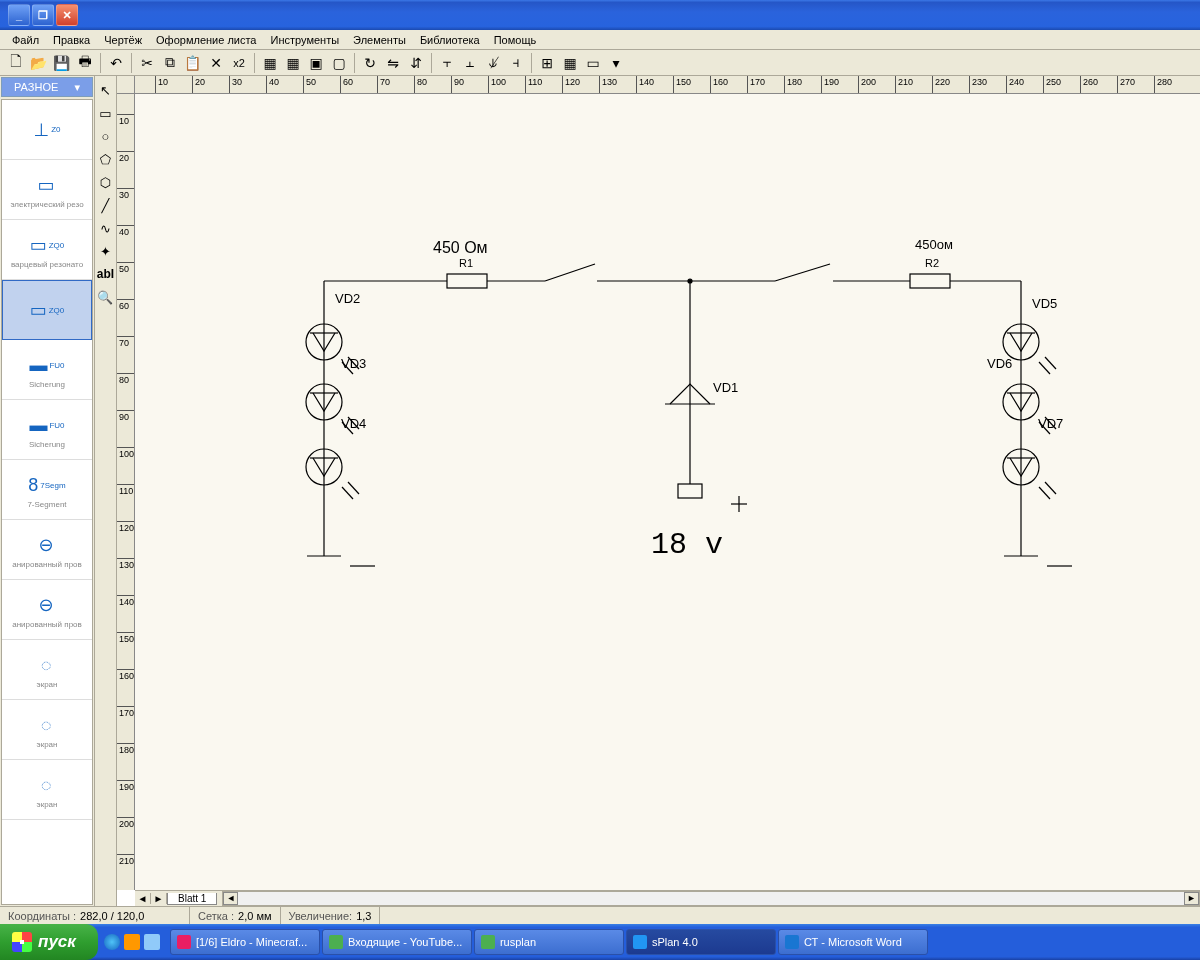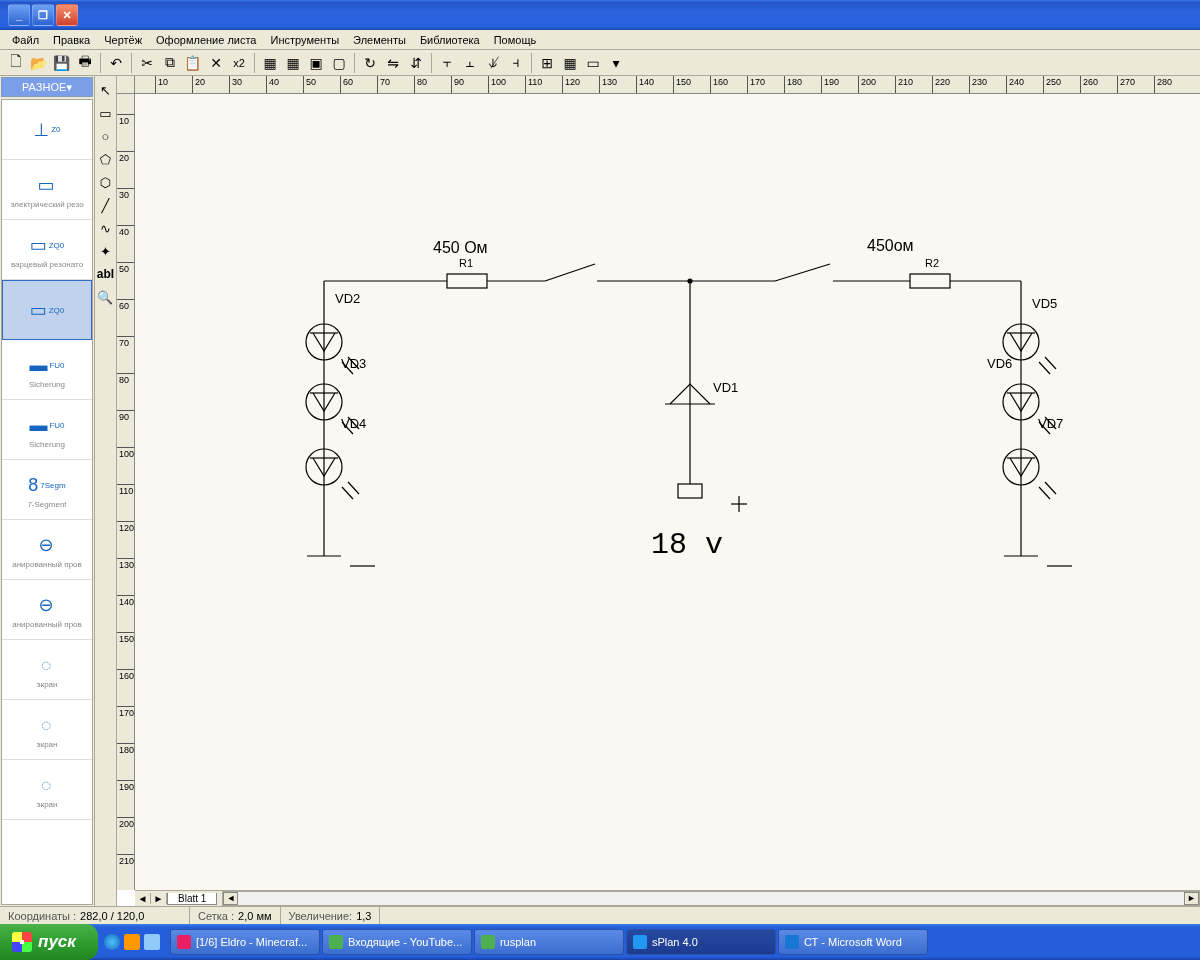--- a/index.html
+++ b/index.html
@@ -20,21 +20,21 @@
 .toolbar { height: 26px; background: #ece9d8; display: flex; align-items: center; padding: 2px 5px; border-bottom: 1px solid #aca899; gap: 1px; }
 .tb-btn { width: 22px; height: 22px; display: flex; align-items: center; justify-content: center; border: 1px solid transparent; font-size: 14px; }
 .tb-sep { width: 1px; height: 20px; background: #aca899; margin: 0 3px; }
 .tb-txt { font-size: 11px; padding: 0 2px; }
 
 
 .main { display: flex; height: 830px; }
 
 
 .sidebar { width: 95px; background: #ece9d8; border-right: 1px solid #aca899; display: flex; flex-direction: column; }
-.sb-dropdown { height: 20px; background: #7b9ee8; color: #fff; font-size: 11px; padding: 2px 20px; border: 1px solid #7f9db9; display: flex; align-items: center; justify-content: space-between; margin: 1px; }
+.sb-dropdown { height: 20px; background: #7b9ee8; color: #fff; font-size: 11px; padding: 2px 12px; border: 1px solid #7f9db9; display: flex; align-items: center; justify-content: space-between; margin: 1px; }
 .sb-scroll { flex: 1; overflow-y: auto; border: 1px solid #aca899; margin: 1px; background: #fff; }
 .sb-item { height: 60px; display: flex; flex-direction: column; align-items: center; justify-content: center; border-bottom: 1px solid #ddd; font-size: 8px; color: #666; position: relative; }
 .sb-item.sel { background: #c1d2ee; border: 1px solid #316ac5; }
 .sb-ico { width: 40px; height: 30px; display: flex; align-items: center; justify-content: center; }
 .sb-lbl { font-size: 8px; color: #888; text-align: center; }
 
 
 .tools { width: 22px; background: #ece9d8; border-right: 1px solid #aca899; padding-top: 2px; }
 .tool { width: 20px; height: 22px; display: flex; align-items: center; justify-content: center; margin: 1px auto; border: 1px solid transparent; font-size: 13px; }
 
@@ -443,21 +443,21 @@
           </g>
           <line x1="904" y1="393" x2="915" y2="405"></line>
             <line x1="910" y1="388" x2="921" y2="400"></line>
           <line x1="869" y1="462" x2="903" y2="462"></line>
           <line x1="912" y1="472" x2="937" y2="472"></line>
         </g>
       </svg>
 
       <div class="sch-label" style="left:298px;top:145px;font-size:16px">450 Ом</div>
       <div class="sch-label" style="left:324px;top:163px;font-size:11px">R1</div>
-      <div class="sch-label" style="left:732px;top:143px;font-size:16px">450ом</div>
+      <div class="sch-label" style="left:780px;top:143px;font-size:13px">450ом</div>
       <div class="sch-label" style="left:790px;top:163px;font-size:11px">R2</div>
       <div class="sch-label" style="left:578px;top:286px">VD1</div>
       <div class="sch-label" style="left:200px;top:197px">VD2</div>
       <div class="sch-label" style="left:206px;top:262px">VD3</div>
       <div class="sch-label" style="left:206px;top:322px">VD4</div>
       <div class="sch-label" style="left:897px;top:202px">VD5</div>
       <div class="sch-label" style="left:852px;top:262px">VD6</div>
       <div class="sch-label" style="left:903px;top:322px">VD7</div>
       <div class="sch-label sch-big" style="left:516px;top:434px">18 v</div>
     </div>

